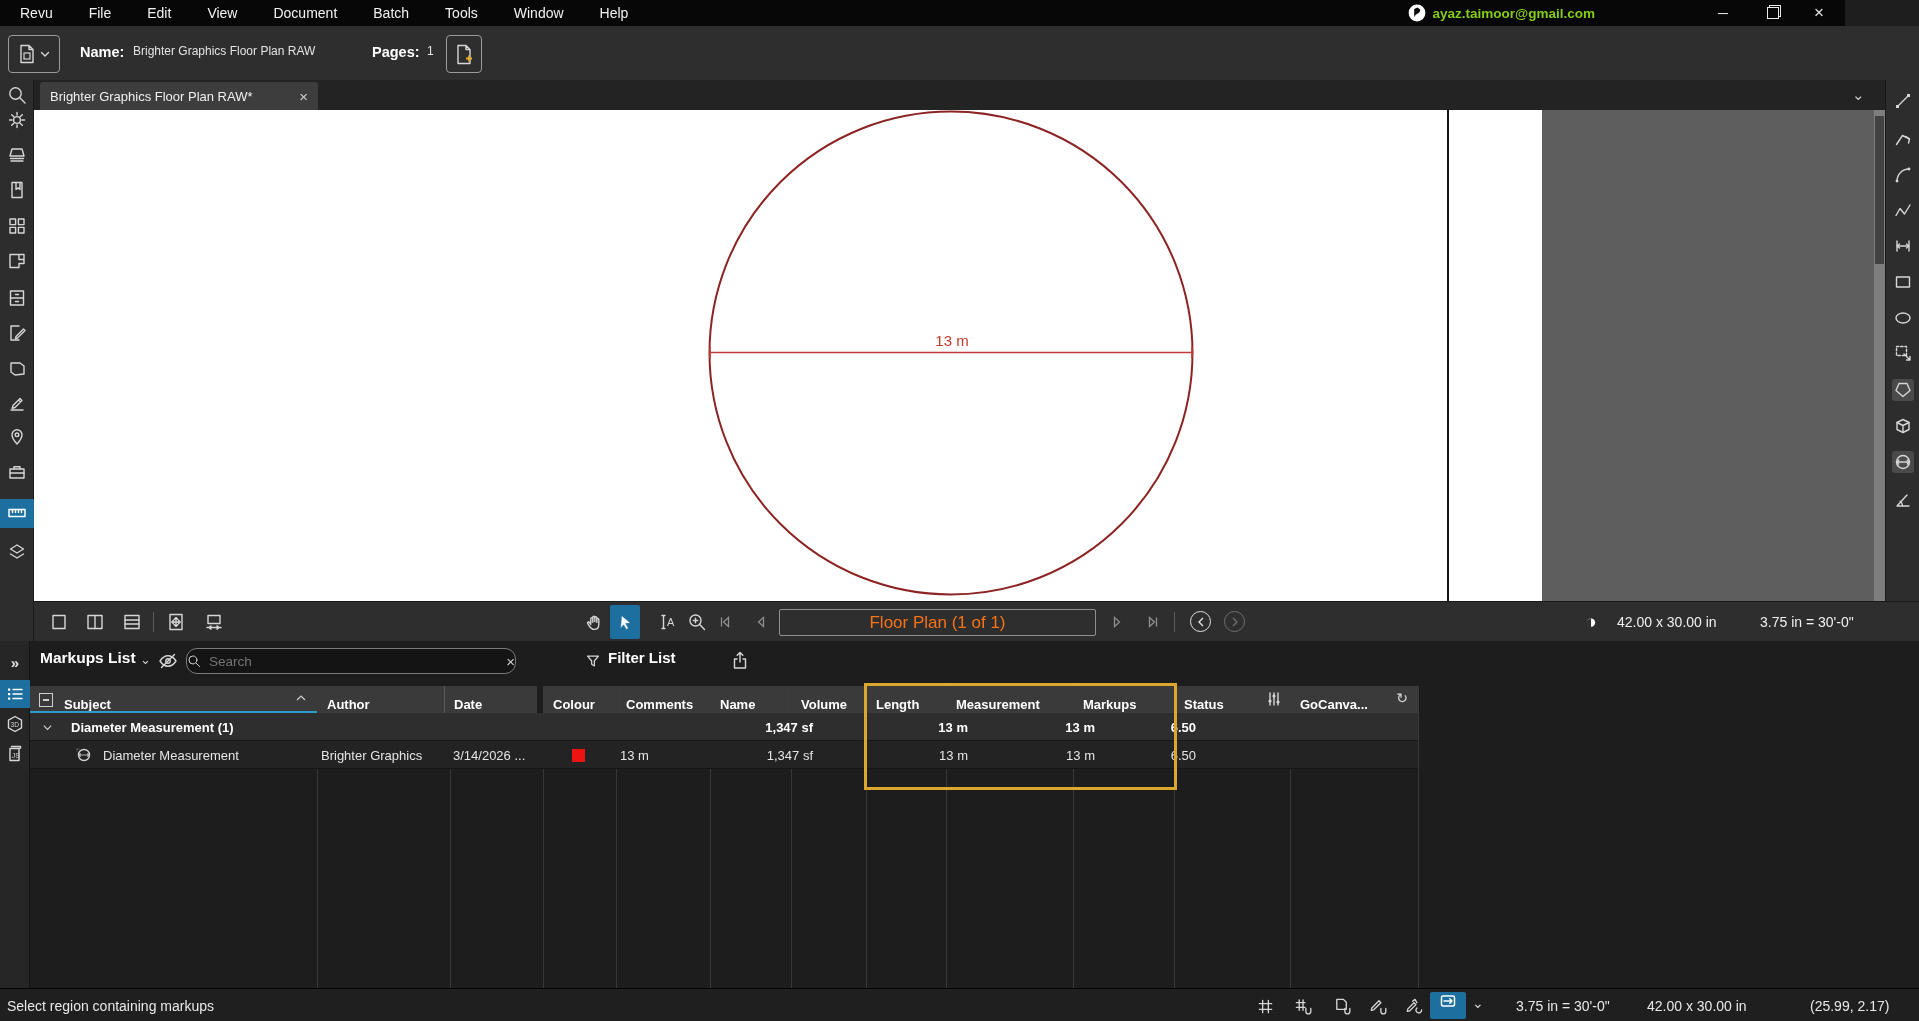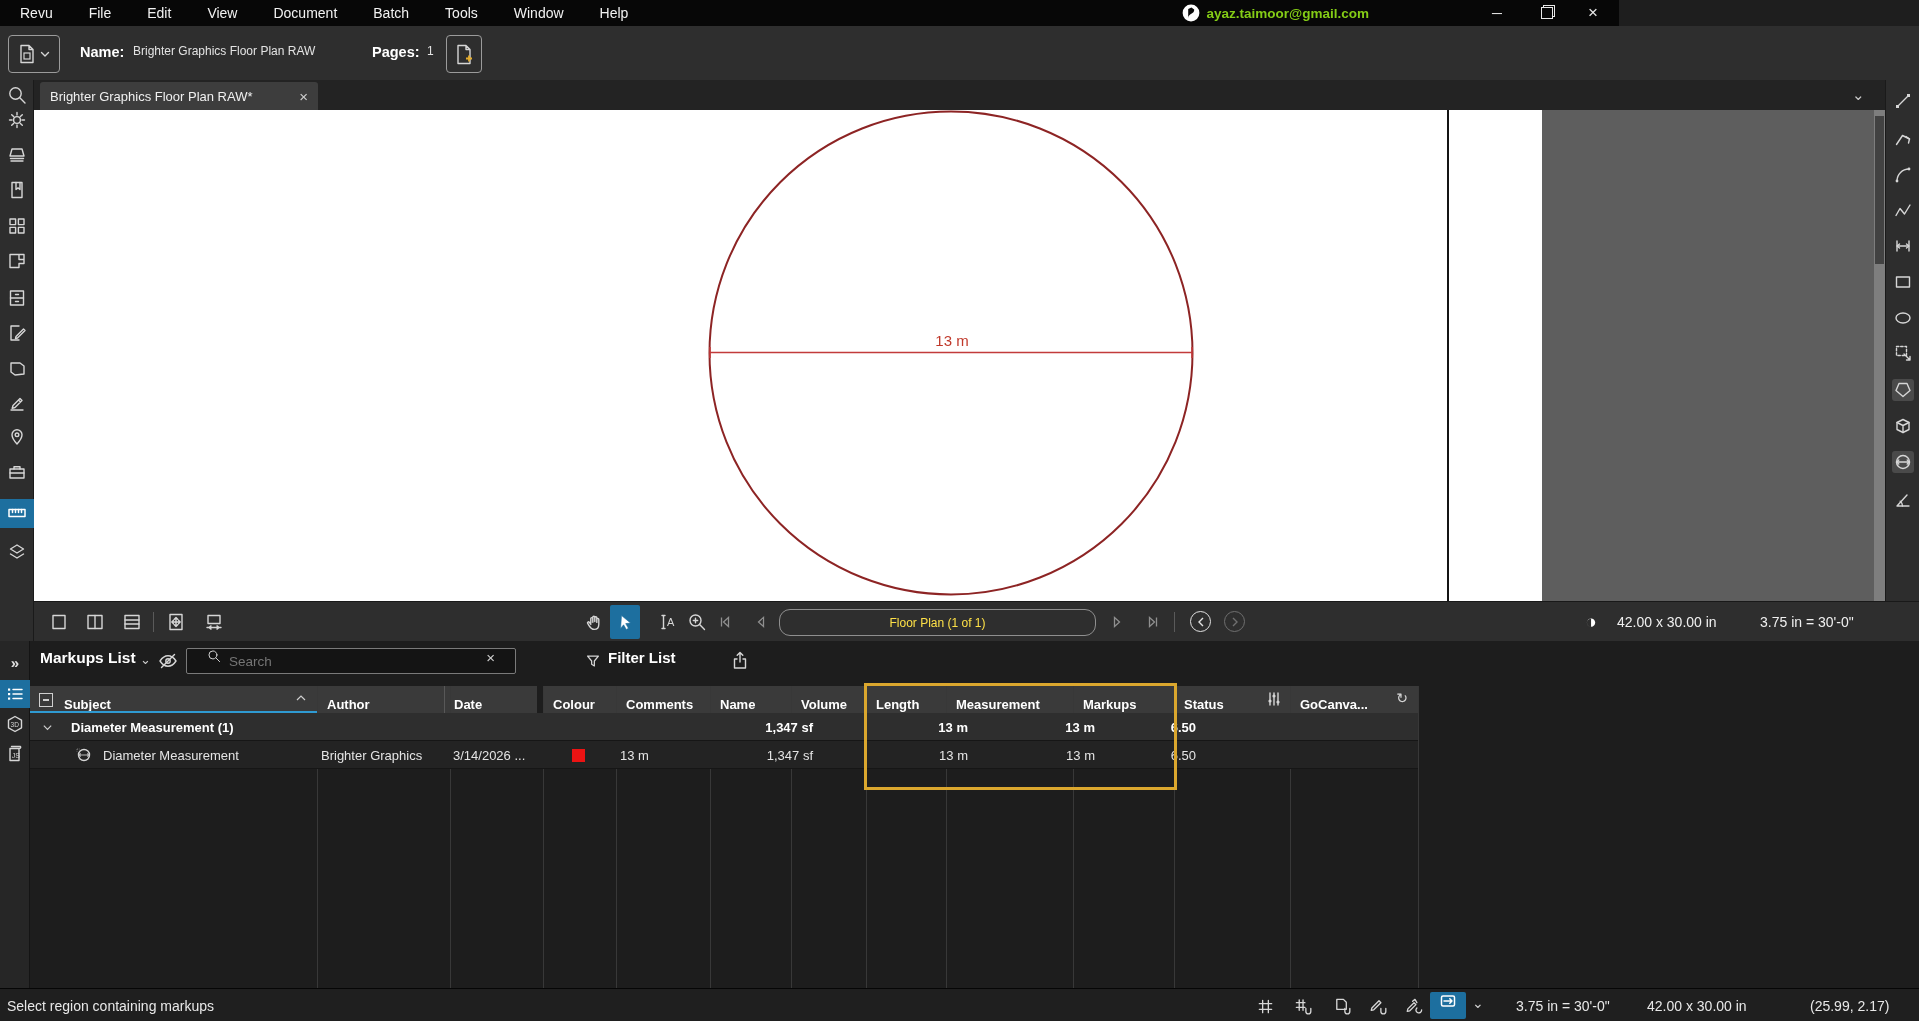--- a/index.html
+++ b/index.html
@@ -5,21 +5,21 @@
   html,body{margin:0;padding:0;background:#000;}
   #app{position:relative;width:1919px;height:1021px;overflow:hidden;
        font-family:"Liberation Sans",sans-serif;background:#1e1e1e;color:#e6e6e6;
        -webkit-font-smoothing:antialiased;}
   .abs{position:absolute;}
   svg{display:block;}
   .st{stroke:#d6d6d6;stroke-width:1.4;fill:none;stroke-linecap:round;stroke-linejoin:round;}
   .stw{stroke:#fff;stroke-width:1.5;fill:none;stroke-linecap:round;stroke-linejoin:round;}
 
   
-  #titlebar{left:0;top:0;width:1619px;height:26px;background:#070707;display:flex;align-items:center;}
+  #titlebar{left:0;top:0;width:1845px;height:26px;background:#070707;display:flex;align-items:center;}
   .menu-item{padding:0 18px;font-size:14px;color:#f2f2f2;line-height:26px;cursor:default;}
   #account{position:absolute;right:250px;top:0;height:26px;display:flex;align-items:center;gap:7px;}
   #account .email{font-size:13.5px;font-weight:bold;color:#84cc16;}
   .winctl{position:absolute;top:0;height:26px;width:44px;display:flex;align-items:center;justify-content:center;color:#e8e8e8;font-size:14px;}
   .restore-box{width:10px;height:10px;border:1px solid #e8e8e8;box-shadow:2px -2px 0 -1px #070707,2px -2px 0 0 #e8e8e8;}
 
   
   #namebar{left:0;top:26px;width:1919px;height:54px;background:#2e2e2e;border-bottom:1px solid #f97316;}
   .tool-chip{position:absolute;border:1px solid #9b9b9b;border-radius:4px;display:flex;align-items:center;justify-content:center;gap:4px;background:transparent;}
   .nb-label{font-weight:bold;color:#fff;font-size:14.5px;}
@@ -46,30 +46,30 @@
 
   
   #rightstrip{left:1885px;top:80px;width:34px;height:521px;background:#2d2d2d;border-left:1px solid #1a1a1a;box-sizing:border-box;}
   .rs-ic{position:absolute;left:6px;width:22px;height:22px;display:flex;align-items:center;justify-content:center;}
   .rs-hl{background:#4a4a4a;border-radius:3px;}
 
   
   #toolbar{left:34px;top:601px;width:1885px;height:40px;background:#2e2e2e;border-top:1px solid #191919;box-sizing:border-box;}
   .tb-ic{position:absolute;top:9px;width:22px;height:22px;display:flex;align-items:center;justify-content:center;}
   .tb-divider{position:absolute;top:10px;width:1px;height:20px;background:#5a5a5a;}
-  #pagebox{position:absolute;left:745px;top:7px;width:315px;height:25px;border:1px solid #8f8f8f;border-radius:11px;display:flex;align-items:center;justify-content:center;font-size:12px;color:#fde047;}
+  #pagebox{position:absolute;left:745px;top:7px;width:315px;height:25px;border:1px solid #8f8f8f;border-radius:2px;display:flex;align-items:center;justify-content:center;font-size:17px;color:#f97316;}
   .nav-circ{position:absolute;top:9px;width:21px;height:21px;border-radius:50%;display:flex;align-items:center;justify-content:center;box-sizing:border-box;}
   .tb-text{position:absolute;top:0;height:40px;display:flex;align-items:center;font-size:14px;color:#f0f0f0;}
 
   
   #panel{left:0;top:641px;width:1919px;height:347px;background:#1d1d1d;}
   #panel-strip{position:absolute;left:0;top:0;width:30px;height:347px;background:#262626;border-right:1px solid #141414;box-sizing:border-box;}
   .ps-ic{position:absolute;left:4px;width:22px;height:22px;display:flex;align-items:center;justify-content:center;color:#e0e0e0;}
   #panel-title{position:absolute;left:40px;top:8px;font-size:15.5px;font-weight:bold;color:#fff;}
-  #searchbox{position:absolute;left:186px;top:7px;width:330px;height:26px;background:#141414;border:1px solid #7a7a7a;border-radius:2px;display:flex;padding:0 20px;box-sizing:border-box;gap:6px;}
+  #searchbox{position:absolute;left:186px;top:7px;width:330px;height:26px;background:#141414;border:1px solid #7a7a7a;border-radius:11px;display:flex;align-items:center;padding:0 0;box-sizing:border-box;gap:6px;}
   #searchbox input{flex:1;background:transparent;border:none;outline:none;color:#ddd;font-size:13.5px;font-family:"Liberation Sans",sans-serif;}
   #filter-label{font-size:15px;font-weight:bold;color:#fff;}
 
   
   .hdr-cell{position:absolute;top:45px;height:37px;background:#3a3a3a;border-left:1px solid #585858;box-sizing:border-box;display:flex;align-items:center;font-size:13px;font-weight:bold;color:#fff;padding-left:9px;}
   .col-line{position:absolute;top:45px;height:302px;width:1px;background:#383838;}
   .trow{position:absolute;left:30px;width:1388px;height:28px;box-sizing:border-box;}
   .cell{position:absolute;top:0;height:28px;display:flex;align-items:center;font-size:13px;color:#e4e4e4;box-sizing:border-box;}
   .r{justify-content:flex-end;}
   .b{font-weight:bold;color:#fff;}

